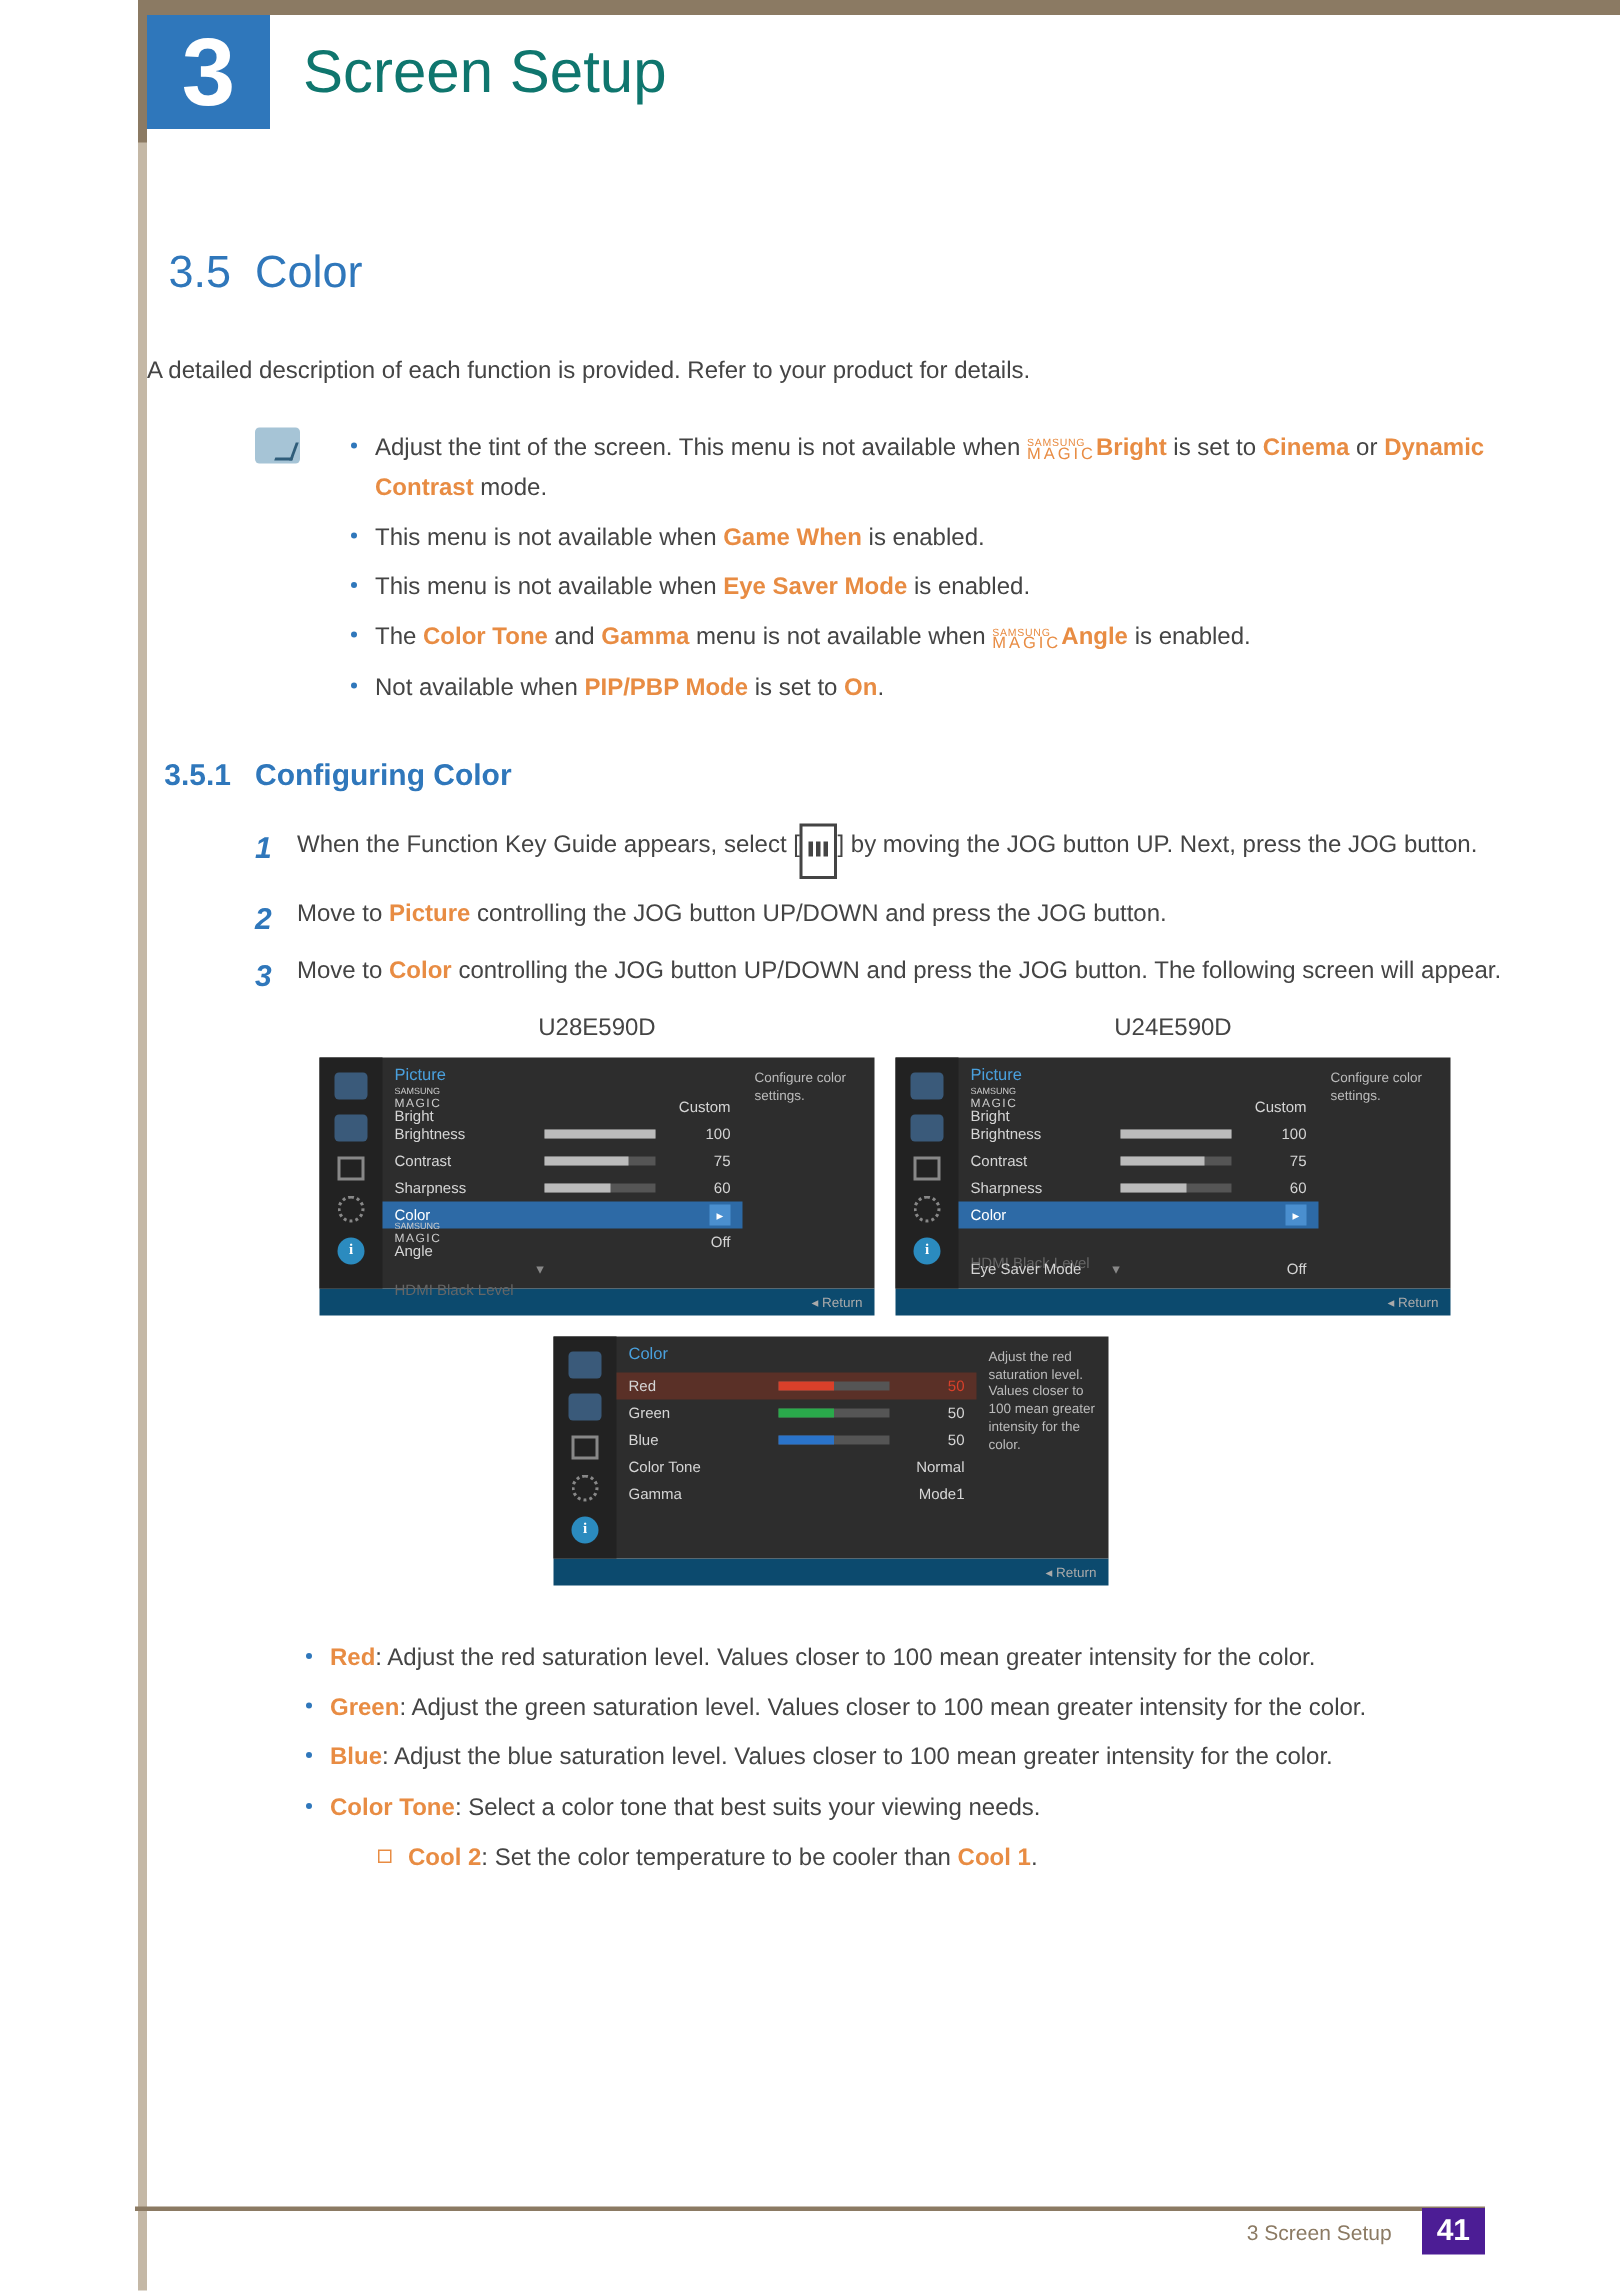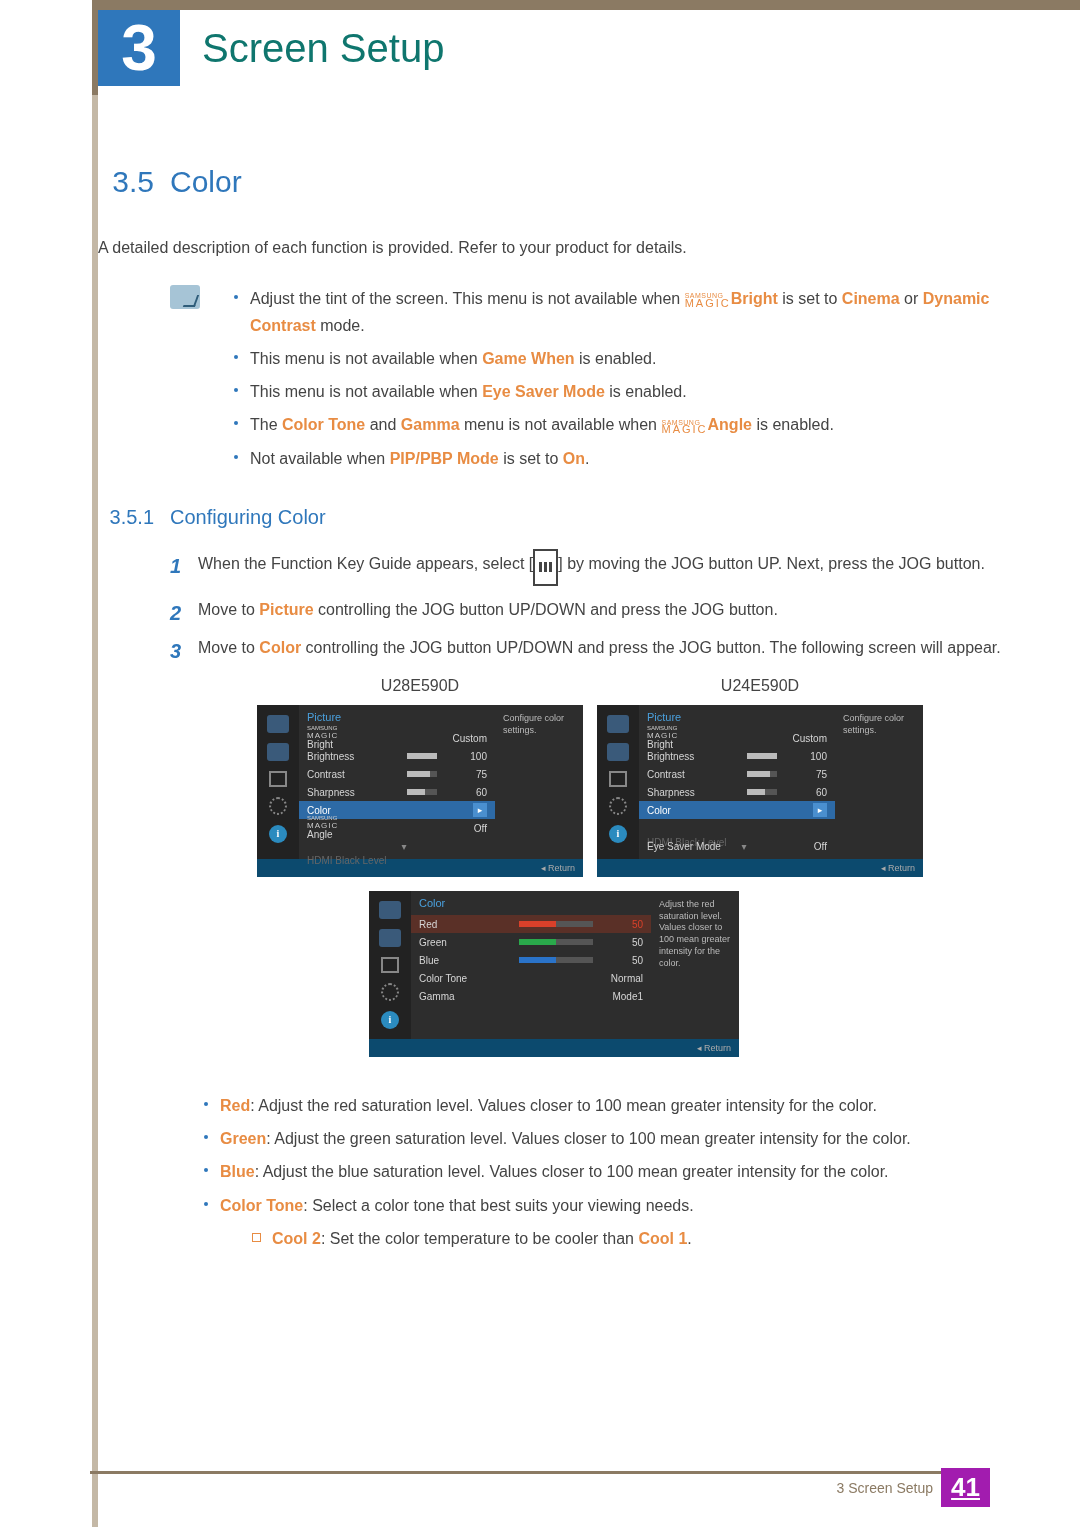--- a/index.html
+++ b/index.html
@@ -62,36 +62,36 @@
   ul.b { list-style:none; }
   ul.b > li { position:relative; padding-left:22px; line-height:1.7; font-size:16px; color:#444; margin-bottom:6px;}
   ul.b > li::before {
     content:""; position:absolute; left:6px; top:10px; width:4px; height:4px;
     background:#2f77bb; border-radius:50%;
   }
   .hl, .brand-samsung, .brand-magic { color:#e88c43; }
   .brand-stack { display:inline-block; line-height:0.8; text-align:left; vertical-align: -3px;}
   .brand-stack .t { display:block; font-size:7px; letter-spacing:0.5px; }
   .brand-stack .b { display:block; font-size:11px; letter-spacing:2px; }
-  .sub-head { position:relative; padding-left:72px; margin:34px 0 20px; }
+  .sub-head { position:relative; padding-left:72px; margin:34px 0 20px;font-weight:bold; }
   .sub-num { position:absolute; left:0; width:56px; text-align:right; color:#2f77bb; font-size:20px; }
   .sub-title { color:#2f77bb; font-size:20px; }
   ol.steps { padding-left:72px; list-style:none; counter-reset: st; }
   ol.steps > li { position:relative; padding-left:28px; line-height:1.8; margin-bottom:10px; font-size:16px; color:#444;}
   ol.steps > li::before {
     counter-increment: st; content: counter(st);
     position:absolute; left:0; top:-1px; color:#2f77bb; font-size:20px; font-style:italic; font-weight:bold;
   }
   .menu-glyph {
     display:inline-block; border:2px solid #444; padding:2px 3px; vertical-align:-3px;
   }
   .menu-glyph span { display:inline-block; width:3px; height:10px; background:#444; margin:0 1px; }
   
   .osd-pair { display:flex; justify-content:center; gap:14px; padding-left:72px; margin-top:14px;}
-  .osd-col { width:326px; }
+  .osd-col { width:370px; }
   .osd-label { text-align:center; font-size:16px; color:#444; margin-bottom:10px;}
   .osd {
     background:#2d2d2d; color:#ccc; font-size:10px;
     display:flex; position:relative;
   }
   .osd-left {
     width:42px; background:#222; display:flex; flex-direction:column; align-items:center; padding:10px 0; gap:10px;
   }
   .ic { width:22px; height:18px; background:#3a5a7a; border-radius:3px; position:relative;}
   .ic2 { background:#3a5a7a;}
@@ -128,25 +128,24 @@
   .nested > li::before {
     content:""; position:absolute; left:4px; top:8px; width:7px; height:7px;
     border:1px solid #e88c43;
   }
   
   .footer {
     position:absolute; left:90px; right:90px; bottom:26px; height:30px;
     display:flex; align-items:center; justify-content:flex-end;
     border-top:3px solid #8b7a63;
   }
-  .footer .ft { color:#8b7a63; font-size:14px; margin-right:8px;}
+  .footer .ft { color:#8b7a63; font-size:14px; margin-right:20px;}
   .footer .pg {
-    background:#a21caf; color:#fff; font-size:26px; font-weight:bold;
+    background:#4c1d95; color:#fff; font-size:20px; font-weight:bold;
     padding:4px 10px;
-    text-decoration:underline;
   }
 </style>
 </head>
 <body>
 
 <div class="page-wrap">
   <div class="side-bar-left"></div>
 
   <div class="hdr">
     <div class="hdr-top"></div>

